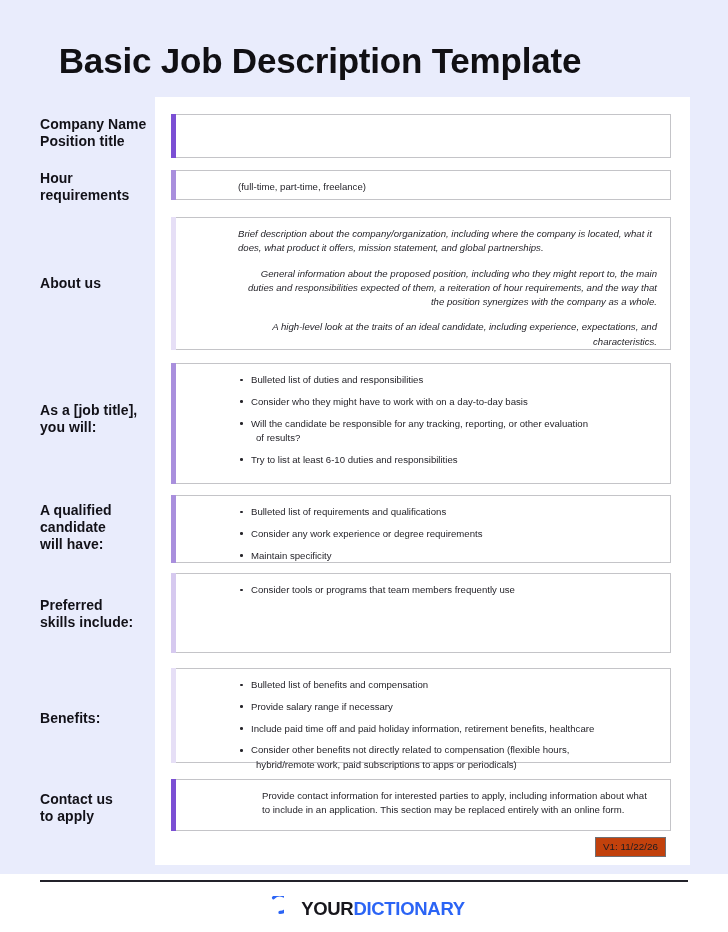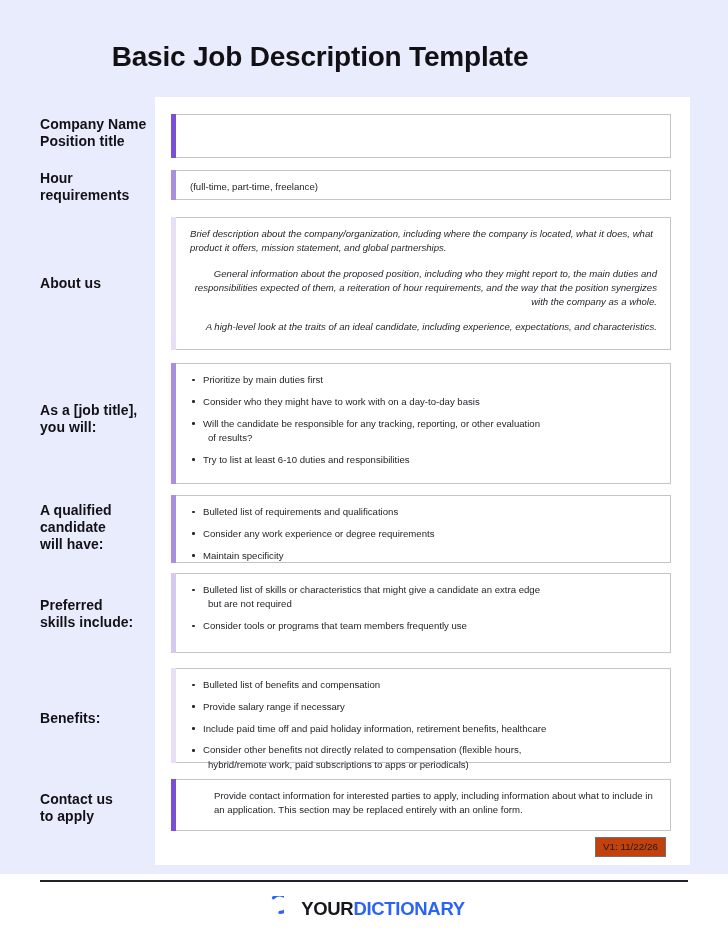--- a/index.html
+++ b/index.html
@@ -22,21 +22,21 @@
     width: 728px;
     height: 874px;
     background: #e9ecfc;
   }
   
   .page-title {
     position: absolute;
     left: 0; top: 41px;
     width: 640px;
     text-align: center;
-    font-size: 28px;
+    font-size: 35px;
     font-weight: bold;
     letter-spacing: -0.2px;
     color: #111014;
   }
   
   .card {
     position: absolute;
     left: 155px; top: 97px;
     width: 535px;
     height: 768px;
@@ -64,20 +64,21 @@
     position: absolute;
     left: -5px; top: -1px;
     width: 5px;
     height: calc(100% + 2px);
   }
   .field-inner {
     padding: 9px 13px 9px 14px;
     font-size: 9.6px;
     line-height: 14.3px;
     color: #26252b;
+    margin-left: 48px;
   }
   .field-inner p { margin: 0; }
   .field-inner p + p { margin-top: 11px; text-align: right; }
 
   ul.bullets { list-style: none; margin: 0; padding: 0; }
   ul.bullets li {
     position: relative;
     padding-left: 13px;
     margin-bottom: 7.5px;
     font-size: 9.6px;
@@ -176,21 +177,21 @@
         </div>
       </div>
       <div class="row-label" style="top: 402px;">
         <div>As a [job title],</div>
         <div>you will:</div>
       </div>
       <div class="field" style="top: 363px; height: 121px;">
         <div class="accent" style="background: rgb(169, 143, 221);"></div>
         <div class="field-inner">
           <ul class="bullets">
-            <li><span class="dot"></span><span>Prioritize by main duties first</span></li>
+            <li><span class="dot"></span><span>Bulleted list of duties and responsibilities</span></li>
             <li><span class="dot"></span><span>Consider who they might have to work with on a day-to-day basis</span></li>
             <li><span class="dot"></span><span>Will the candidate be responsible for any tracking, reporting, or other evaluation</span><span class="cont">of results?</span></li>
             <li><span class="dot"></span><span>Try to list at least 6-10 duties and responsibilities</span></li>
           </ul>
         </div>
       </div>
       <div class="row-label" style="top: 502px;">
         <div>A qualified</div>
         <div>candidate</div>
         <div>will have:</div>
@@ -206,21 +207,20 @@
         </div>
       </div>
       <div class="row-label" style="top: 597px;">
         <div>Preferred</div>
         <div>skills include:</div>
       </div>
       <div class="field" style="top: 573px; height: 80px;">
         <div class="accent" style="background: rgb(214, 201, 239);"></div>
         <div class="field-inner">
           <ul class="bullets">
-            <li><span class="dot"></span><span>Bulleted list of skills or characteristics that might give a candidate an extra edge</span><span class="cont">but are not required</span></li>
             <li><span class="dot"></span><span>Consider tools or programs that team members frequently use</span></li>
           </ul>
         </div>
       </div>
       <div class="row-label" style="top: 710px;">
         <div>Benefits:</div>
       </div>
       <div class="field" style="top: 668px; height: 95px;">
         <div class="accent" style="background: rgb(230, 223, 246);"></div>
         <div class="field-inner">

